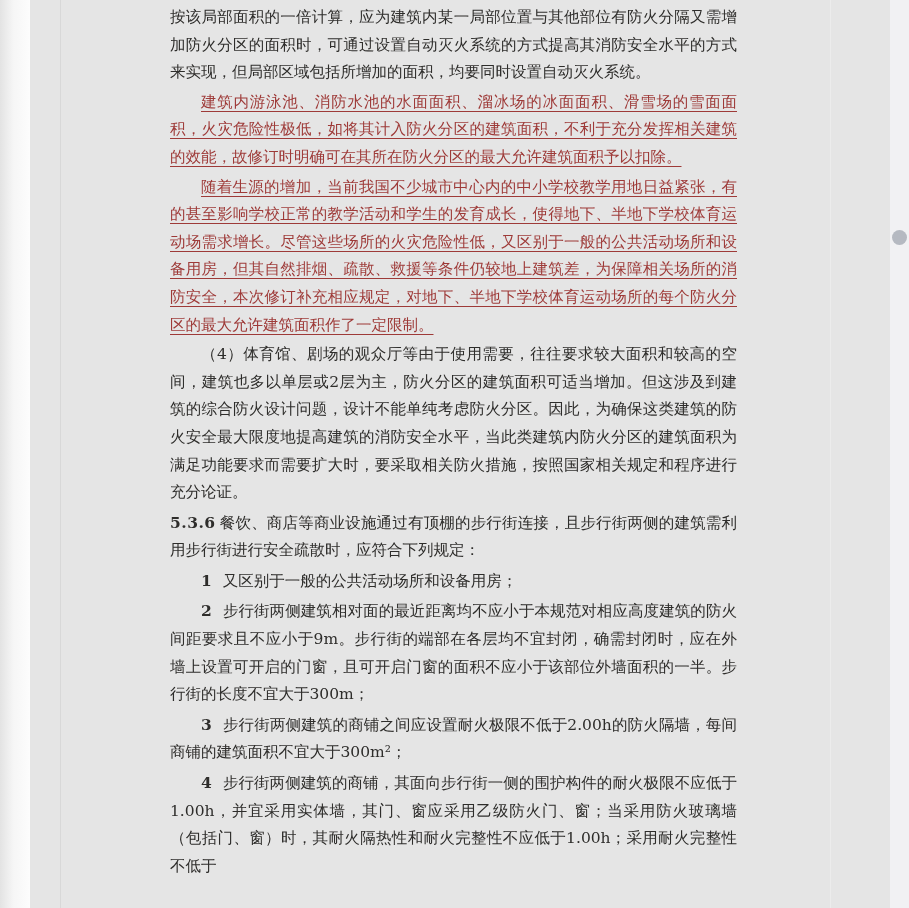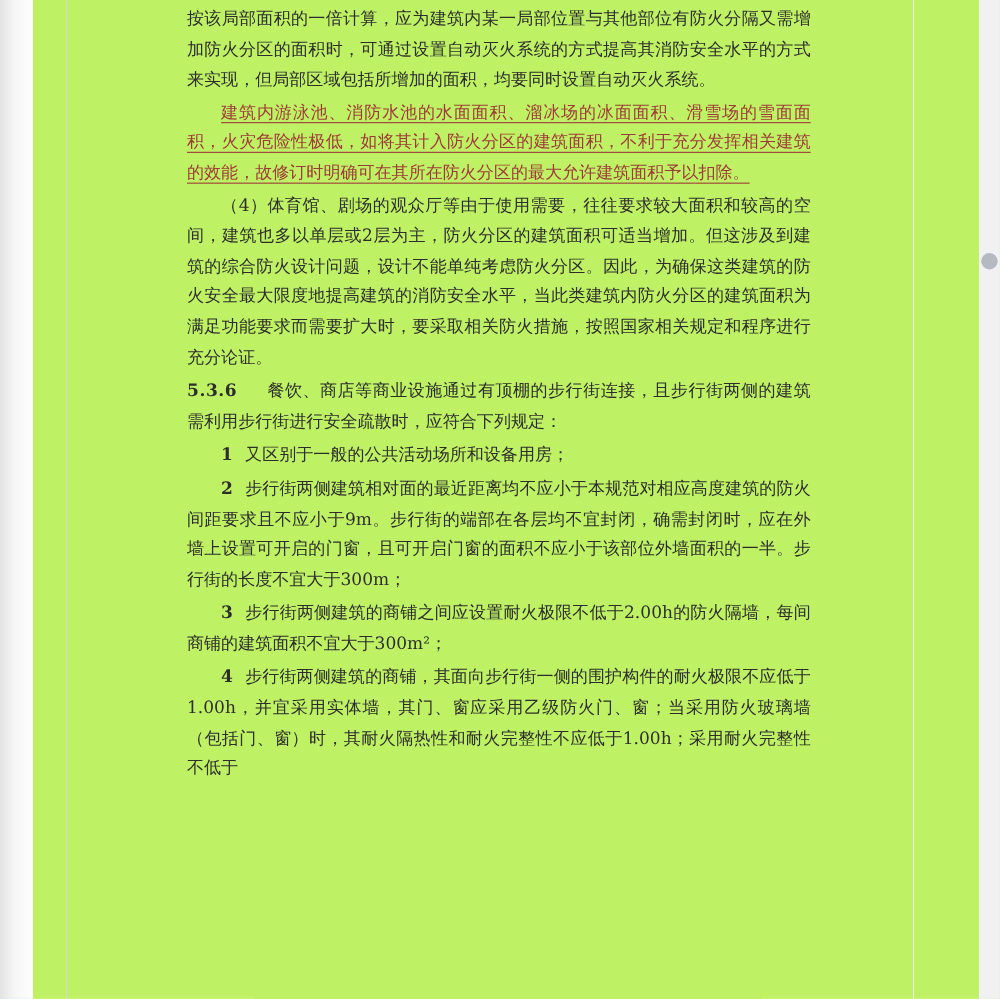--- a/index.html
+++ b/index.html
@@ -1,21 +1,21 @@
 <!DOCTYPE html>
 <html lang="zh"><head>
 <meta charset="utf-8">
 <style>
   html,body{margin:0;padding:0;}
   body{
     width:909px;height:908px;overflow:hidden;
     background:#fdfdfd;
     font-family:"DejaVu Serif","Liberation Serif",serif;
   }
-  .viewer{position:relative;width:909px;height:908px;background:#bef264;}
+  .viewer{position:relative;width:909px;height:908px;background:#e5e5e5;}
   
   .left-shadow{
     position:absolute;left:0;top:0;width:30px;height:100%;
     background:linear-gradient(to right,#e3e3e3 0%,#f6f6f6 45%,#fdfdfd 100%);
   }
   .left-page-line{position:absolute;left:60px;top:0;width:1px;height:100%;background:#d8d8d8;}
   .right-page-line{position:absolute;left:830px;top:0;width:1px;height:100%;background:#ececec;}
   
   .scroll-track{position:absolute;right:0;top:0;width:19px;height:100%;background:#f1f1f3;}
   .scroll-thumb{position:absolute;left:2px;top:230px;width:15px;height:15px;border-radius:50%;background:#b5b9c1;}
@@ -27,38 +27,39 @@
   }
   .para{margin:0 0 2px 0;}
   .indent{text-indent:2em;}
   .red{
     color:#9e3a38;
     text-decoration:underline;
     text-decoration-color:#9e3a38;
     text-decoration-thickness:1px;
     text-underline-offset:4px;
   }
-  .clause-num{font-weight:bold;margin-right:27px;letter-spacing:0.5px;}
+  .clause-num{font-weight:bold;margin-right:4px;letter-spacing:0.5px;}
   .item-num{font-weight:bold;margin-right:11px;}
 </style>
 </head>
 <body>
 
 <div class="viewer">
 
   <div class="left-shadow"></div>
   <div class="left-page-line"></div>
   <div class="right-page-line"></div>
 
   <div class="text-block">
 
     <p class="para">按该局部面积的一倍计算，应为建筑内某一局部位置与其他部位有防火分隔又需增加防火分区的面积时，可通过设置自动灭火系统的方式提高其消防安全水平的方式来实现，但局部区域包括所增加的面积，均要同时设置自动灭火系统。</p>
 
     <p class="para indent red">建筑内游泳池、消防水池的水面面积、溜冰场的冰面面积、滑雪场的雪面面积，火灾危险性极低，如将其计入防火分区的建筑面积，不利于充分发挥相关建筑的效能，故修订时明确可在其所在防火分区的最大允许建筑面积予以扣除。</p>
 
+    <p class="para indent red">随着生源的增加，当前我国不少城市中心内的中小学校教学用地日益紧张，有的甚至影响学校正常的教学活动和学生的发育成长，使得地下、半地下学校体育运动场需求增长。尽管这些场所的火灾危险性低，又区别于一般的公共活动场所和设备用房，但其自然排烟、疏散、救援等条件仍较地上建筑差，为保障相关场所的消防安全，本次修订补充相应规定，对地下、半地下学校体育运动场所的每个防火分区的最大允许建筑面积作了一定限制。</p>
 
     <p class="para indent">（4）体育馆、剧场的观众厅等由于使用需要，往往要求较大面积和较高的空间，建筑也多以单层或2层为主，防火分区的建筑面积可适当增加。但这涉及到建筑的综合防火设计问题，设计不能单纯考虑防火分区。因此，为确保这类建筑的防火安全最大限度地提高建筑的消防安全水平，当此类建筑内防火分区的建筑面积为满足功能要求而需要扩大时，要采取相关防火措施，按照国家相关规定和程序进行充分论证。</p>
 
 
     <p class="para">
       <span class="clause-num">5.3.6</span><span>餐饮、商店等商业设施通过有顶棚的步行街连接，且步行街两侧的建筑需利用步行街进行安全疏散时，应符合下列规定：</span>
     </p>
 
     <p class="para indent">
       <span class="item-num">1</span><span>又区别于一般的公共活动场所和设备用房；</span>

